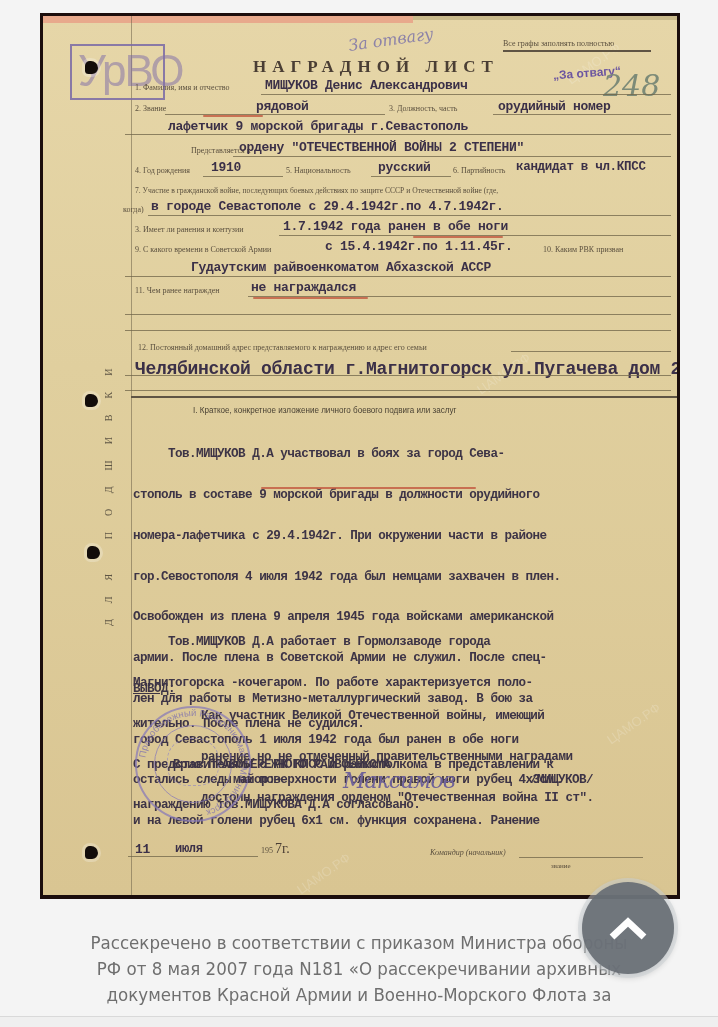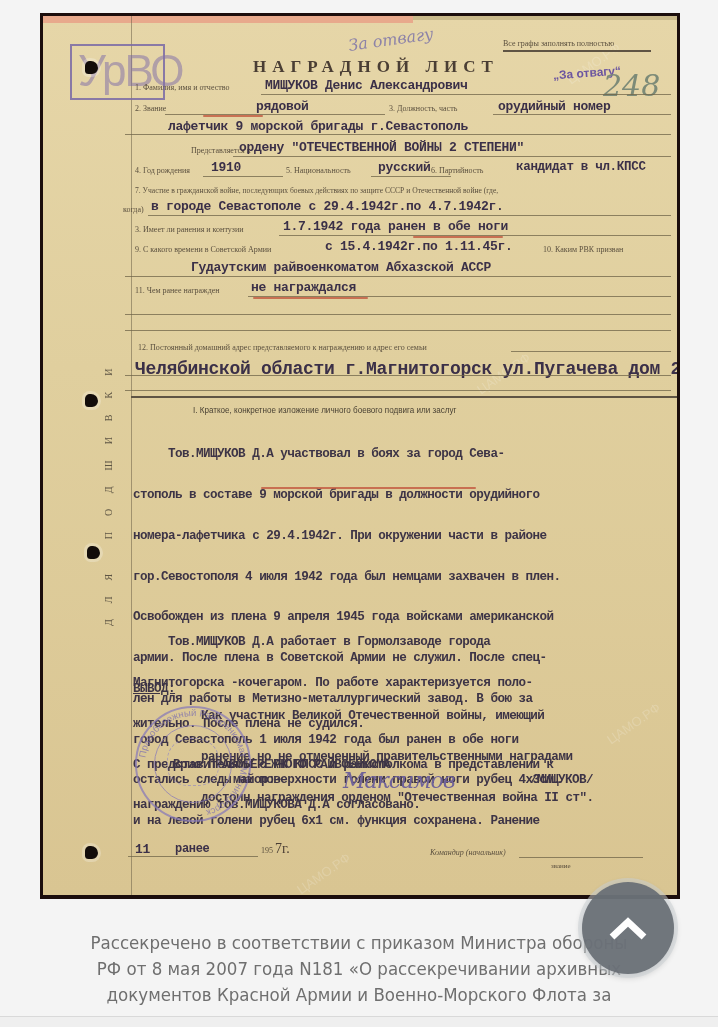--- a/index.html
+++ b/index.html
@@ -135,21 +135,21 @@
     <span class="abs form-label" style="left:148px;top:130px;">Представляется к</span>
     <span class="abs typed" style="left:196px;top:124px;font-size:13px;">ордену "ОТЕЧЕСТВЕННОЙ ВОЙНЫ 2 СТЕПЕНИ"</span>
     <div class="rule" style="left:190px;top:140px;width:438px;"></div>
 
     <span class="abs form-label" style="left:92px;top:150px;">4. Год рождения</span>
     <span class="abs typed" style="left:168px;top:144px;font-size:13px;">1910</span>
     <div class="rule" style="left:160px;top:160px;width:80px;"></div>
     <span class="abs form-label" style="left:243px;top:150px;">5. Национальность</span>
     <span class="abs typed" style="left:335px;top:144px;font-size:13px;">русский</span>
     <div class="rule" style="left:328px;top:160px;width:80px;"></div>
-    <span class="abs form-label" style="left:388px;top:150px;">6. Партийность</span>
+    <span class="abs form-label" style="left:410px;top:150px;">6. Партийность</span>
     <span class="abs typed" style="left:473px;top:144px;font-size:12.5px;">кандидат в чл.КПСС</span>
 
     <span class="abs form-label" style="left:92px;top:170px;font-size:7.6px;">7. Участие в гражданской войне, последующих боевых действиях по защите СССР и Отечественной войне (где,</span>
     <span class="abs form-label" style="left:80px;top:189px;">когда)</span>
     <span class="abs typed" style="left:108px;top:183px;font-size:13px;">в городе Севастополе с 29.4.1942г.по 4.7.1942г.</span>
     <div class="rule" style="left:105px;top:199px;width:523px;"></div>
 
     <span class="abs form-label" style="left:92px;top:209px;">3. Имеет ли ранения и контузии</span>
     <span class="abs typed" style="left:240px;top:203px;font-size:13px;">1.7.1942 года ранен в обе ноги</span>
     <div class="red-underline" style="left:370px;top:220px;width:90px;"></div>
@@ -225,21 +225,21 @@
         </text>
       </svg>
     </div>
 
     <span class="abs body-text" style="top:743px;left:130px;">Врио.ПРАВОБЕРЕЖНОГО РАЙВОЕНКОМА</span>
     <span class="abs body-text" style="top:758px;left:190px;">майор:-</span>
     <span class="abs signature">Максимов</span>
     <span class="abs body-text" style="top:758px;left:487px;">/МИЩУКОВ/</span>
 
     <span class="abs typed" style="left:92px;top:826px;font-size:13px;">11</span>
-    <span class="abs typed" style="left:132px;top:826px;font-size:12px;">ранее</span>
+    <span class="abs typed" style="left:132px;top:826px;font-size:12px;">июля</span>
     <div class="rule" style="left:85px;top:840px;width:130px;"></div>
     <span class="abs form-label" style="left:218px;top:830px;">195</span>
     <span class="abs serif" style="left:232px;top:825px;font-size:14px;color:#4a3e34;">7г.</span>
 
     <span class="abs form-label" style="left:387px;top:832px;font-style:italic;">Командир (начальник)</span>
     <div class="rule" style="left:476px;top:841px;width:124px;"></div>
     <span class="abs form-label" style="left:508px;top:846px;font-size:7px;">звание</span>
   </div>
 </div>
 

